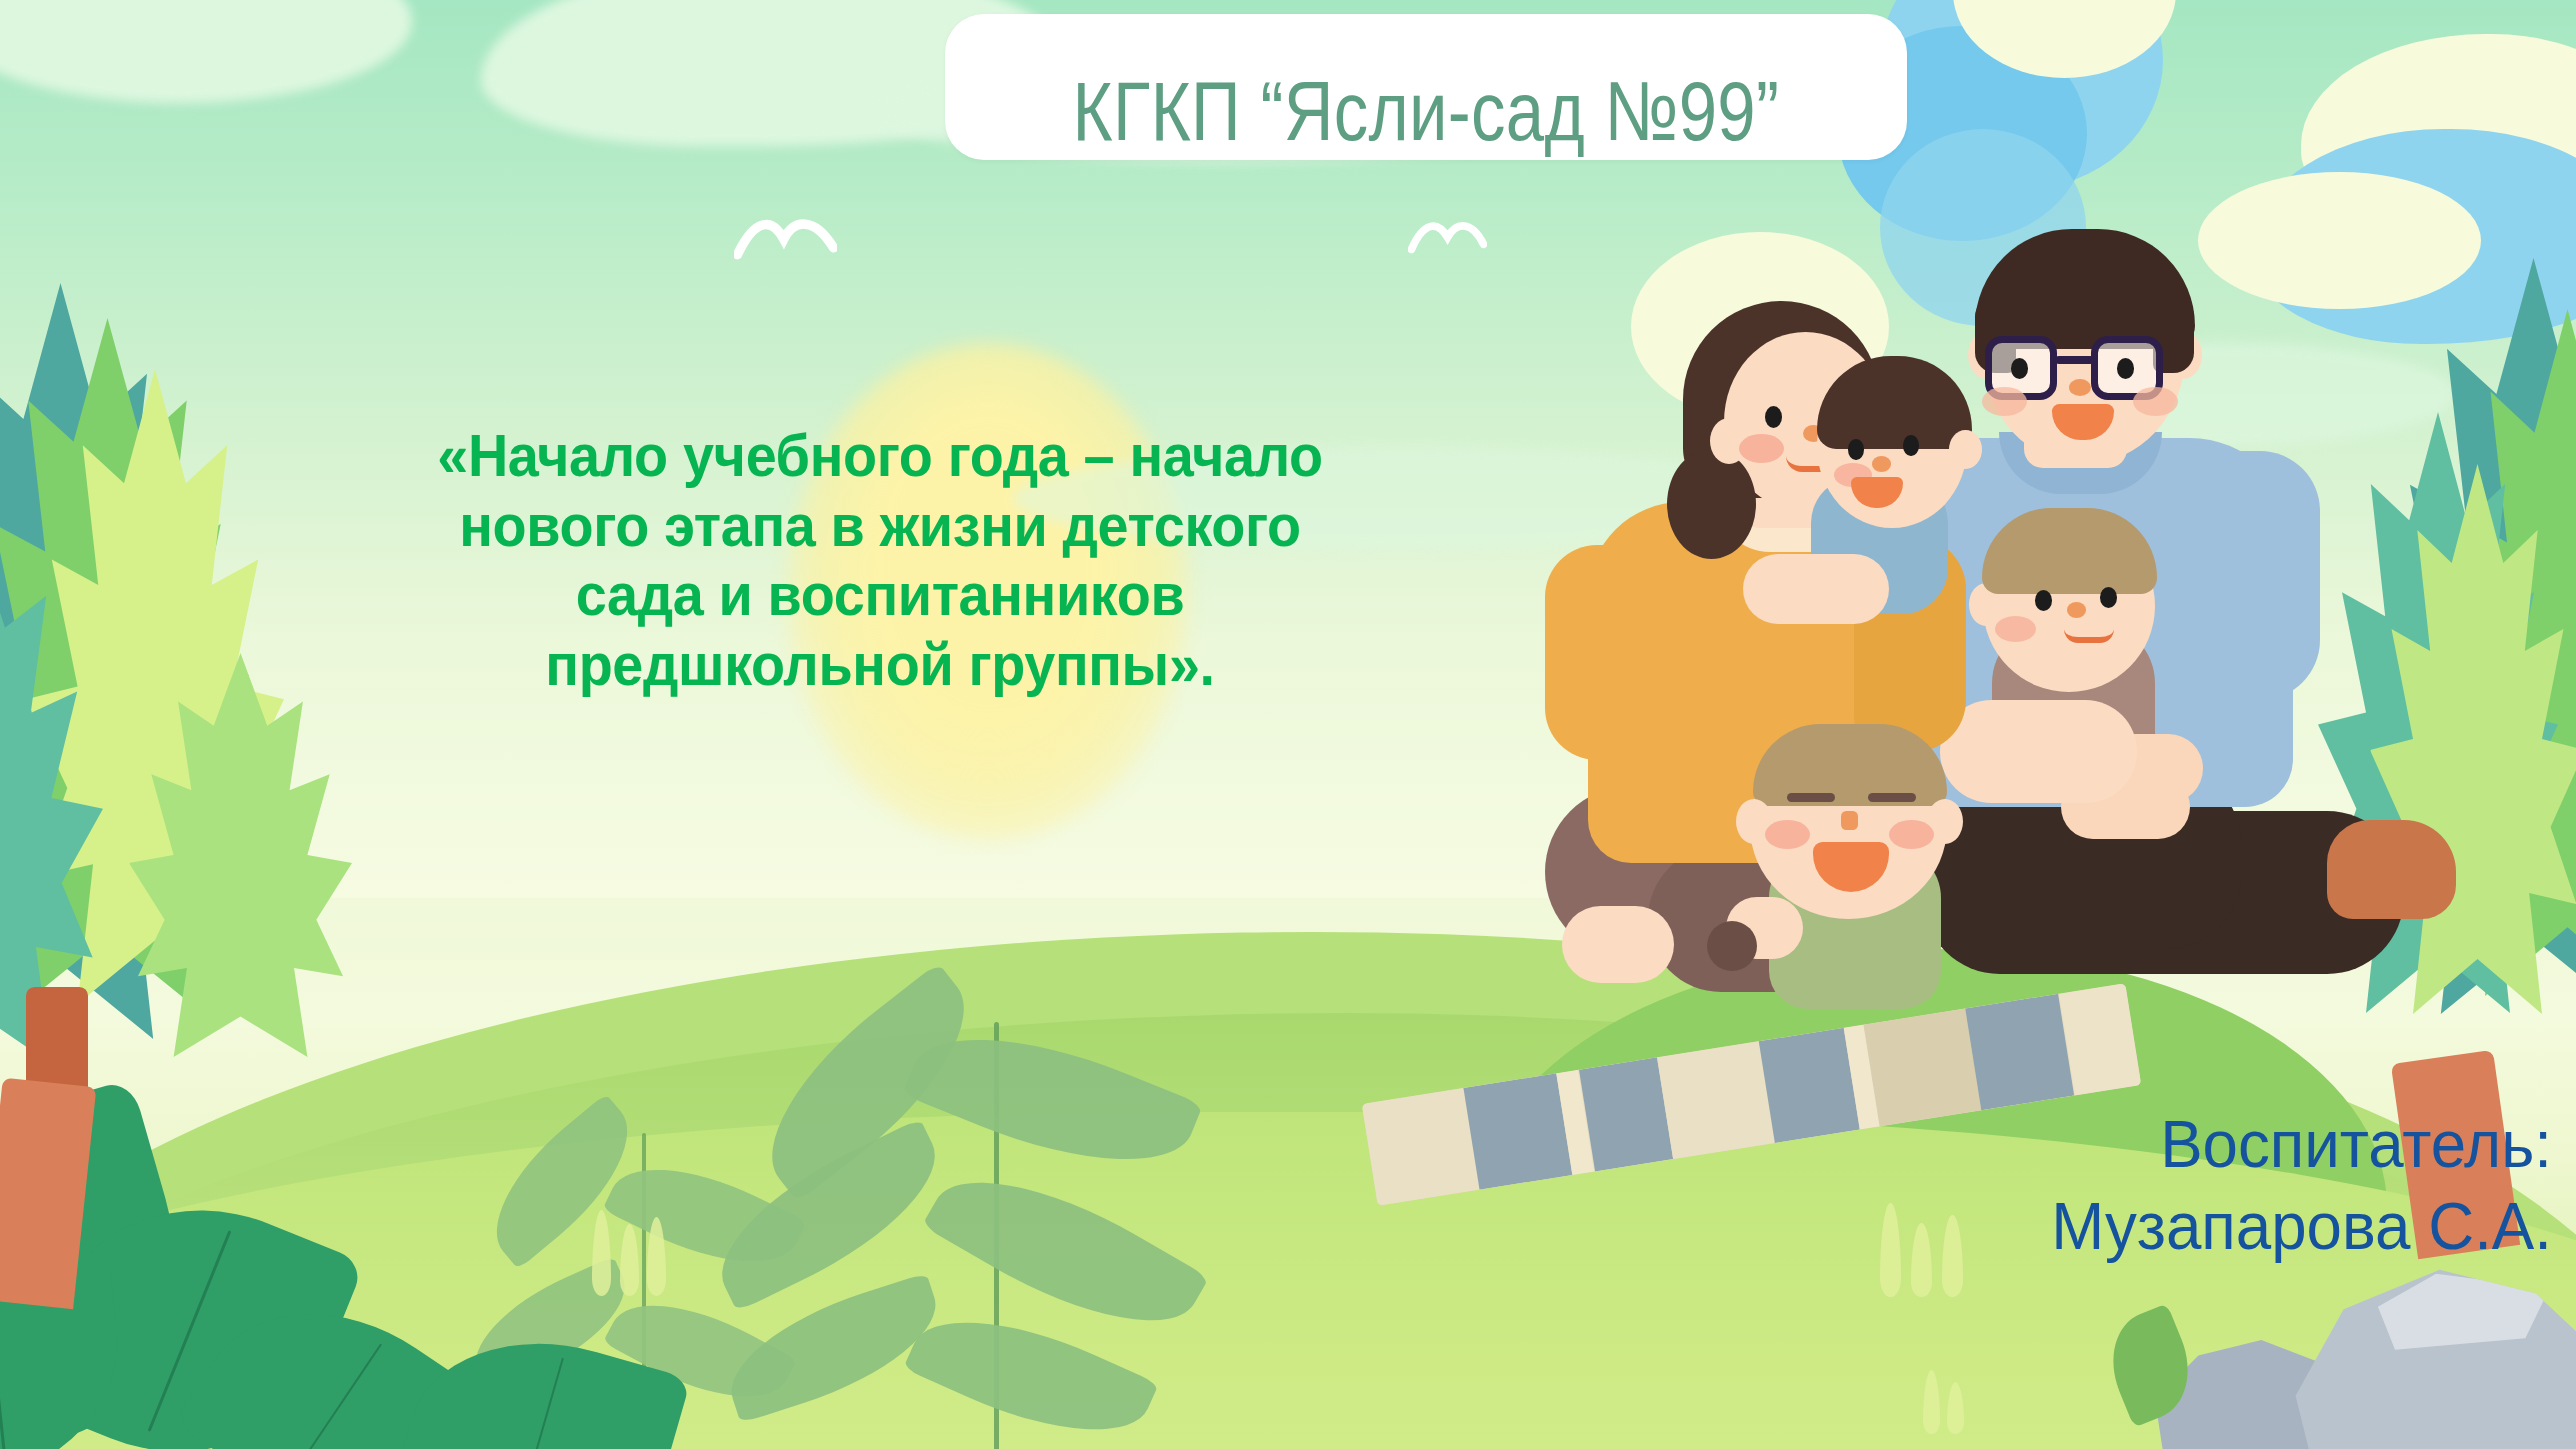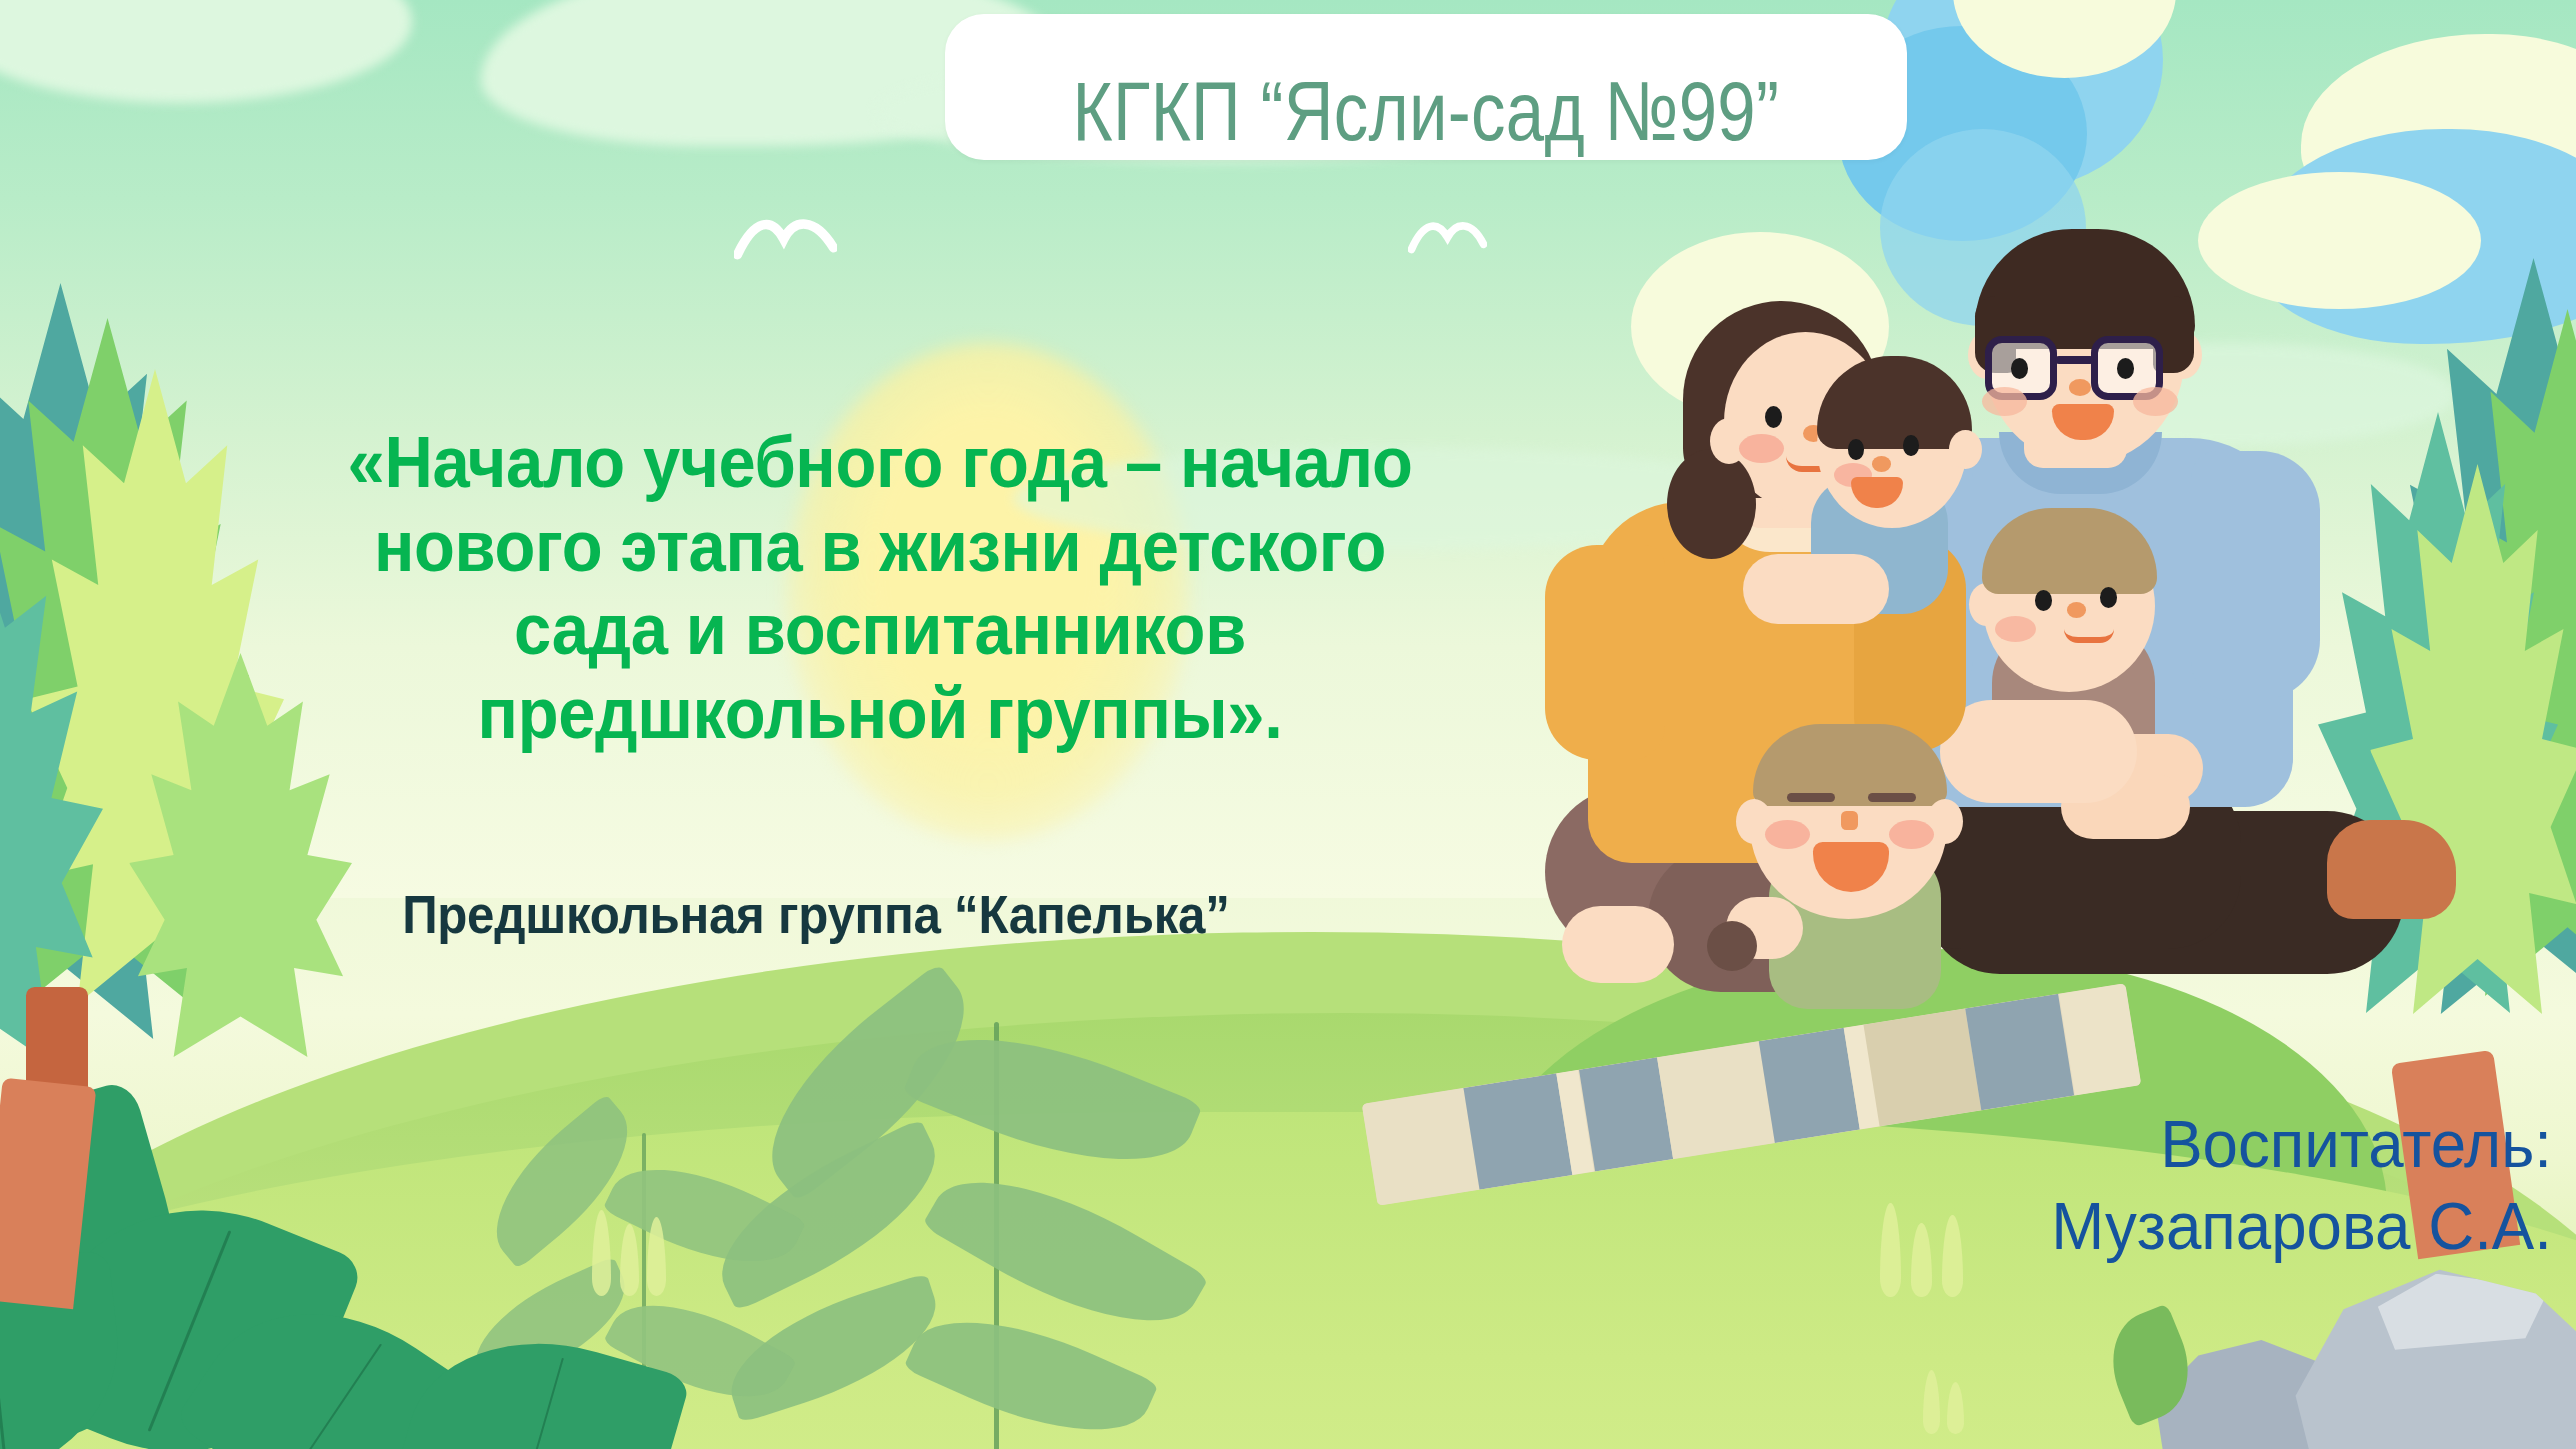--- a/index.html
+++ b/index.html
@@ -133,21 +133,21 @@
     white-space:nowrap;
     transform:scaleX(.82);
     font-family:"Liberation Sans", sans-serif;
   }
 
   #quote{
     position:absolute;left:146px;top:421px;width:1468px;
     text-align:center;
     color:#06b551;
     font-weight:700;
-    font-size:72px;
+    font-size:60px;
     line-height:1.16;
     letter-spacing:-0.4px;
   }
   #quote .ln{display:block;transform:scaleX(.93);}
 
   #subtitle{
     position:absolute;left:146px;top:884px;width:1340px;
     text-align:center;
     color:#16383f;
     font-weight:700;
@@ -406,23 +406,20 @@
     <span class="t">КГКП “Ясли-сад №99”</span>
   </div>
 
   <div id="quote">
     <span class="ln">«Начало учебного года – начало</span>
     <span class="ln">нового этапа в жизни детского</span>
     <span class="ln">сада и воспитанников</span>
     <span class="ln">предшкольной группы».</span>
   </div>
 
-  <div id="subtitle">
-    <span class="ln">Предшкольная группа “Капелька”</span>
-  </div>
 
   <div id="credit">
     <span class="ln">Воспитатель:</span>
     <span class="ln">Музапарова С.А.</span>
   </div>
 
 </div>
 
 
 </body></html>

